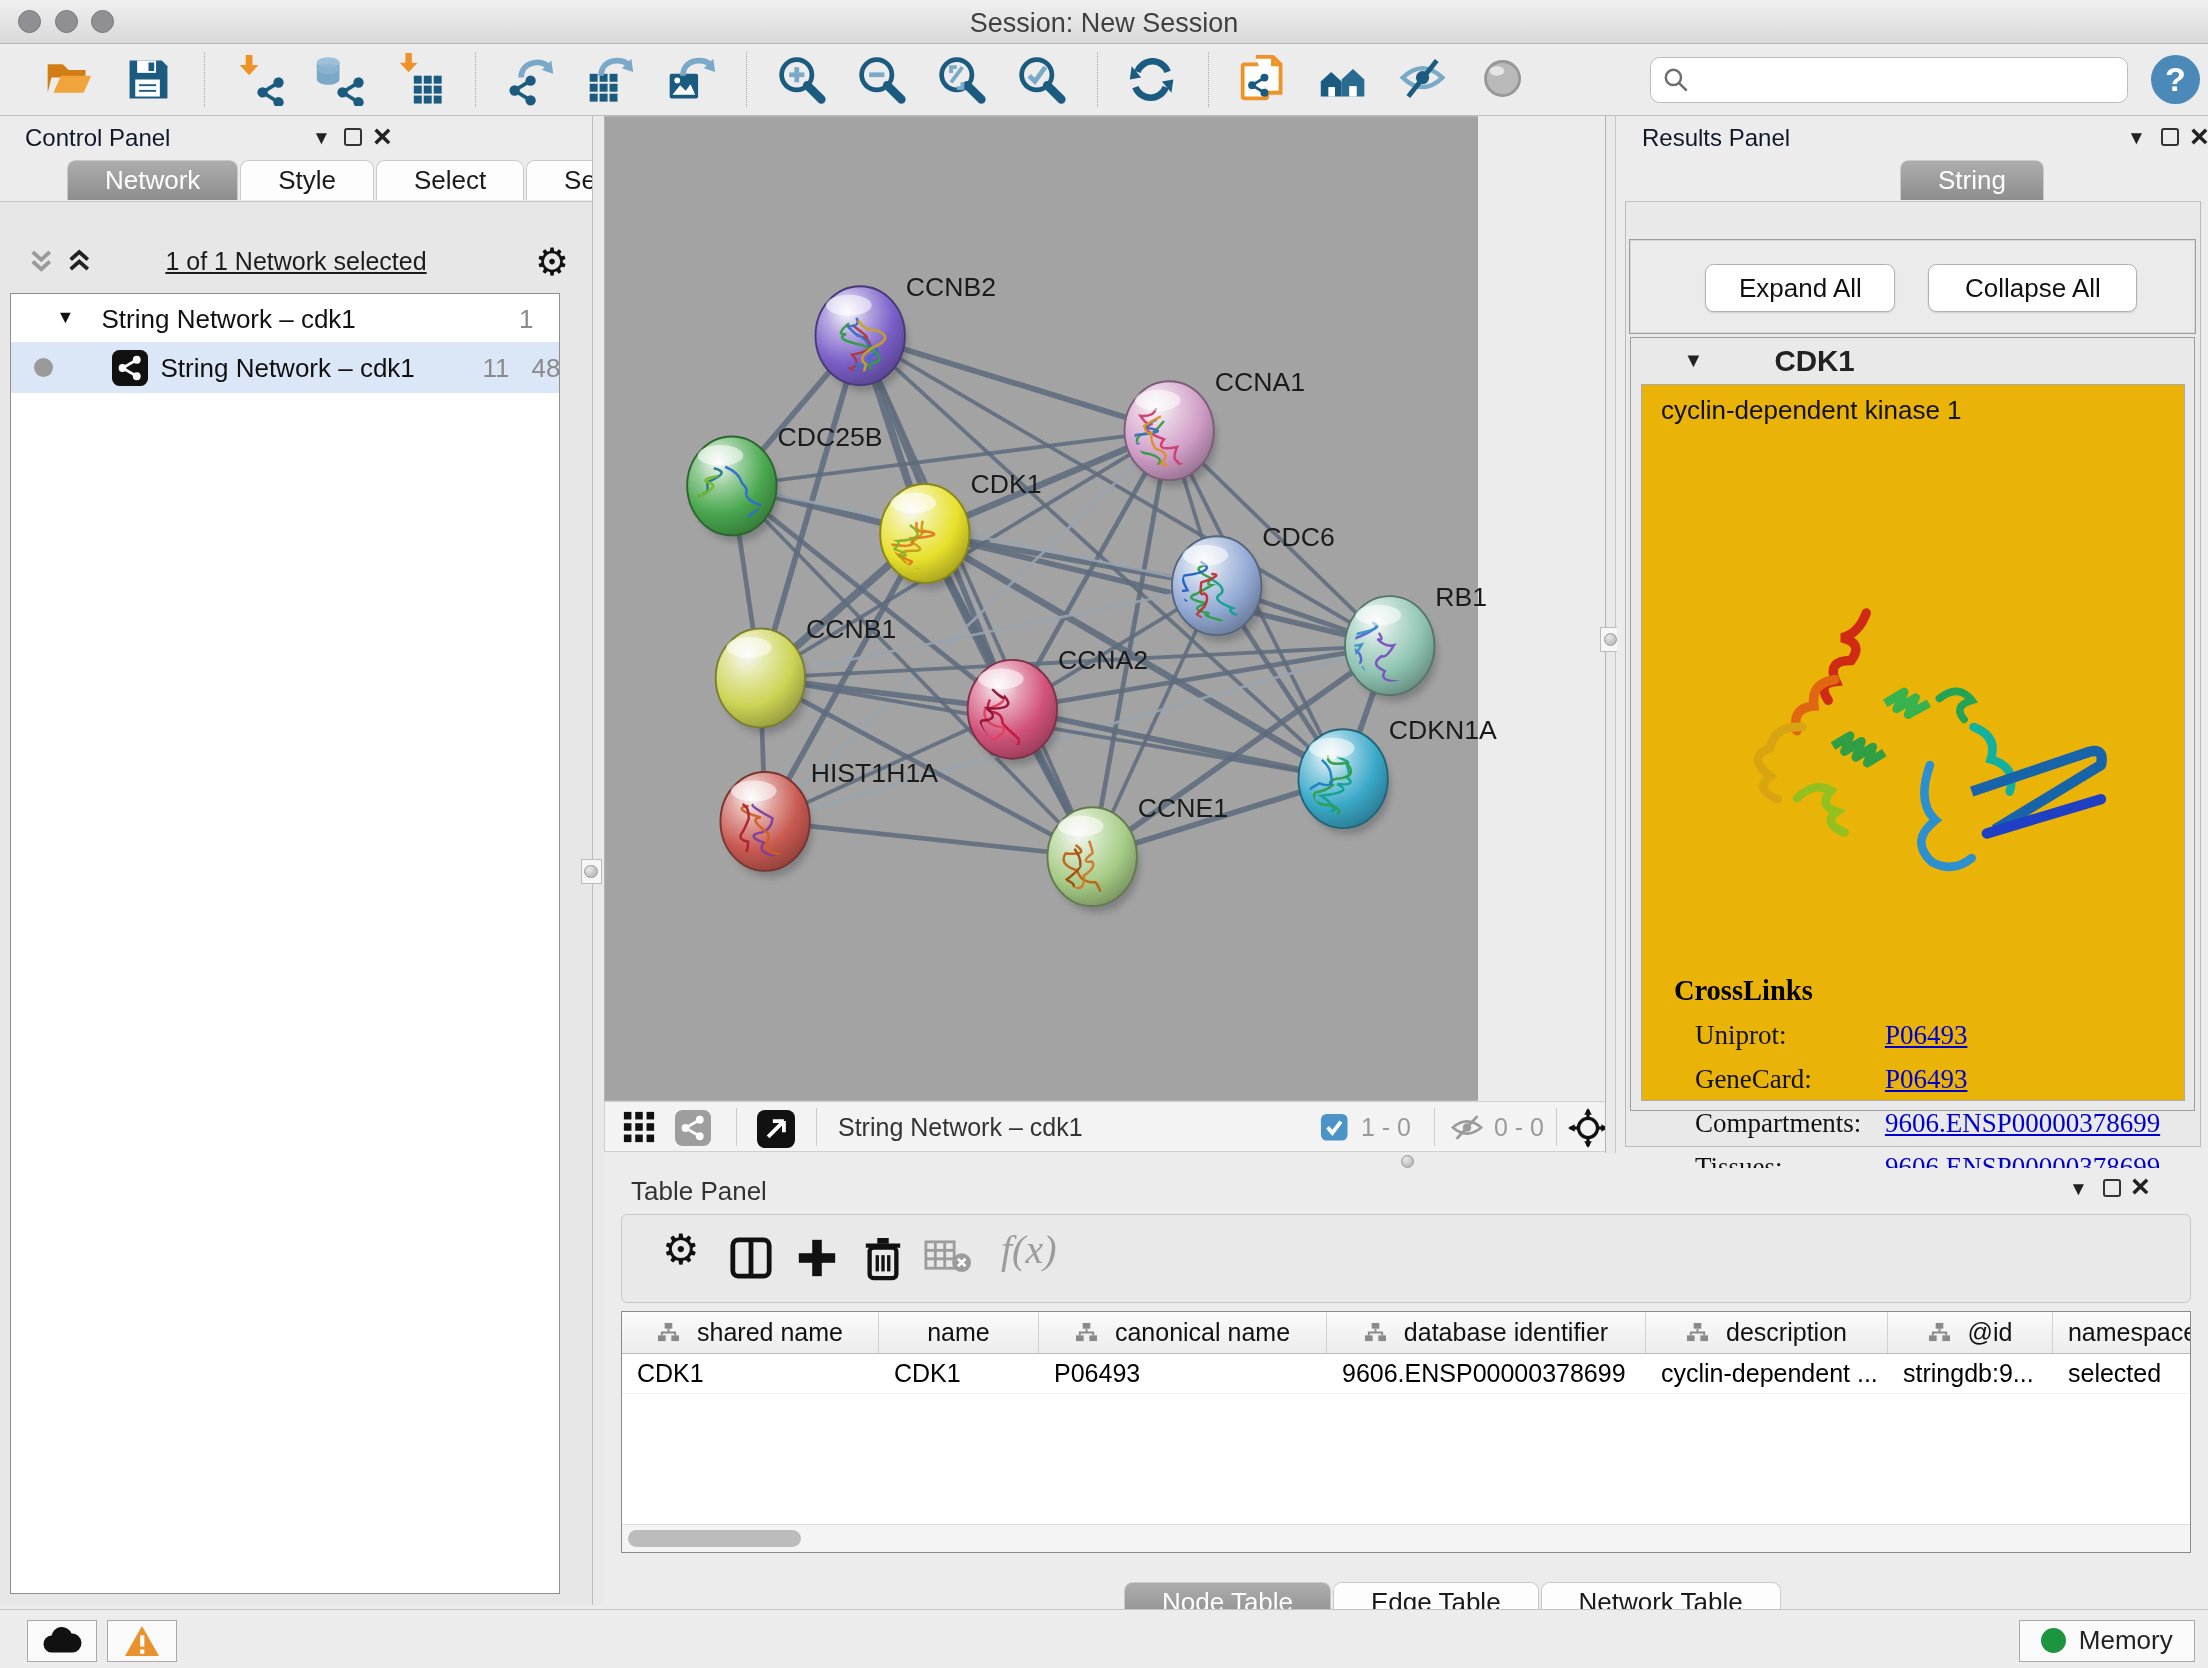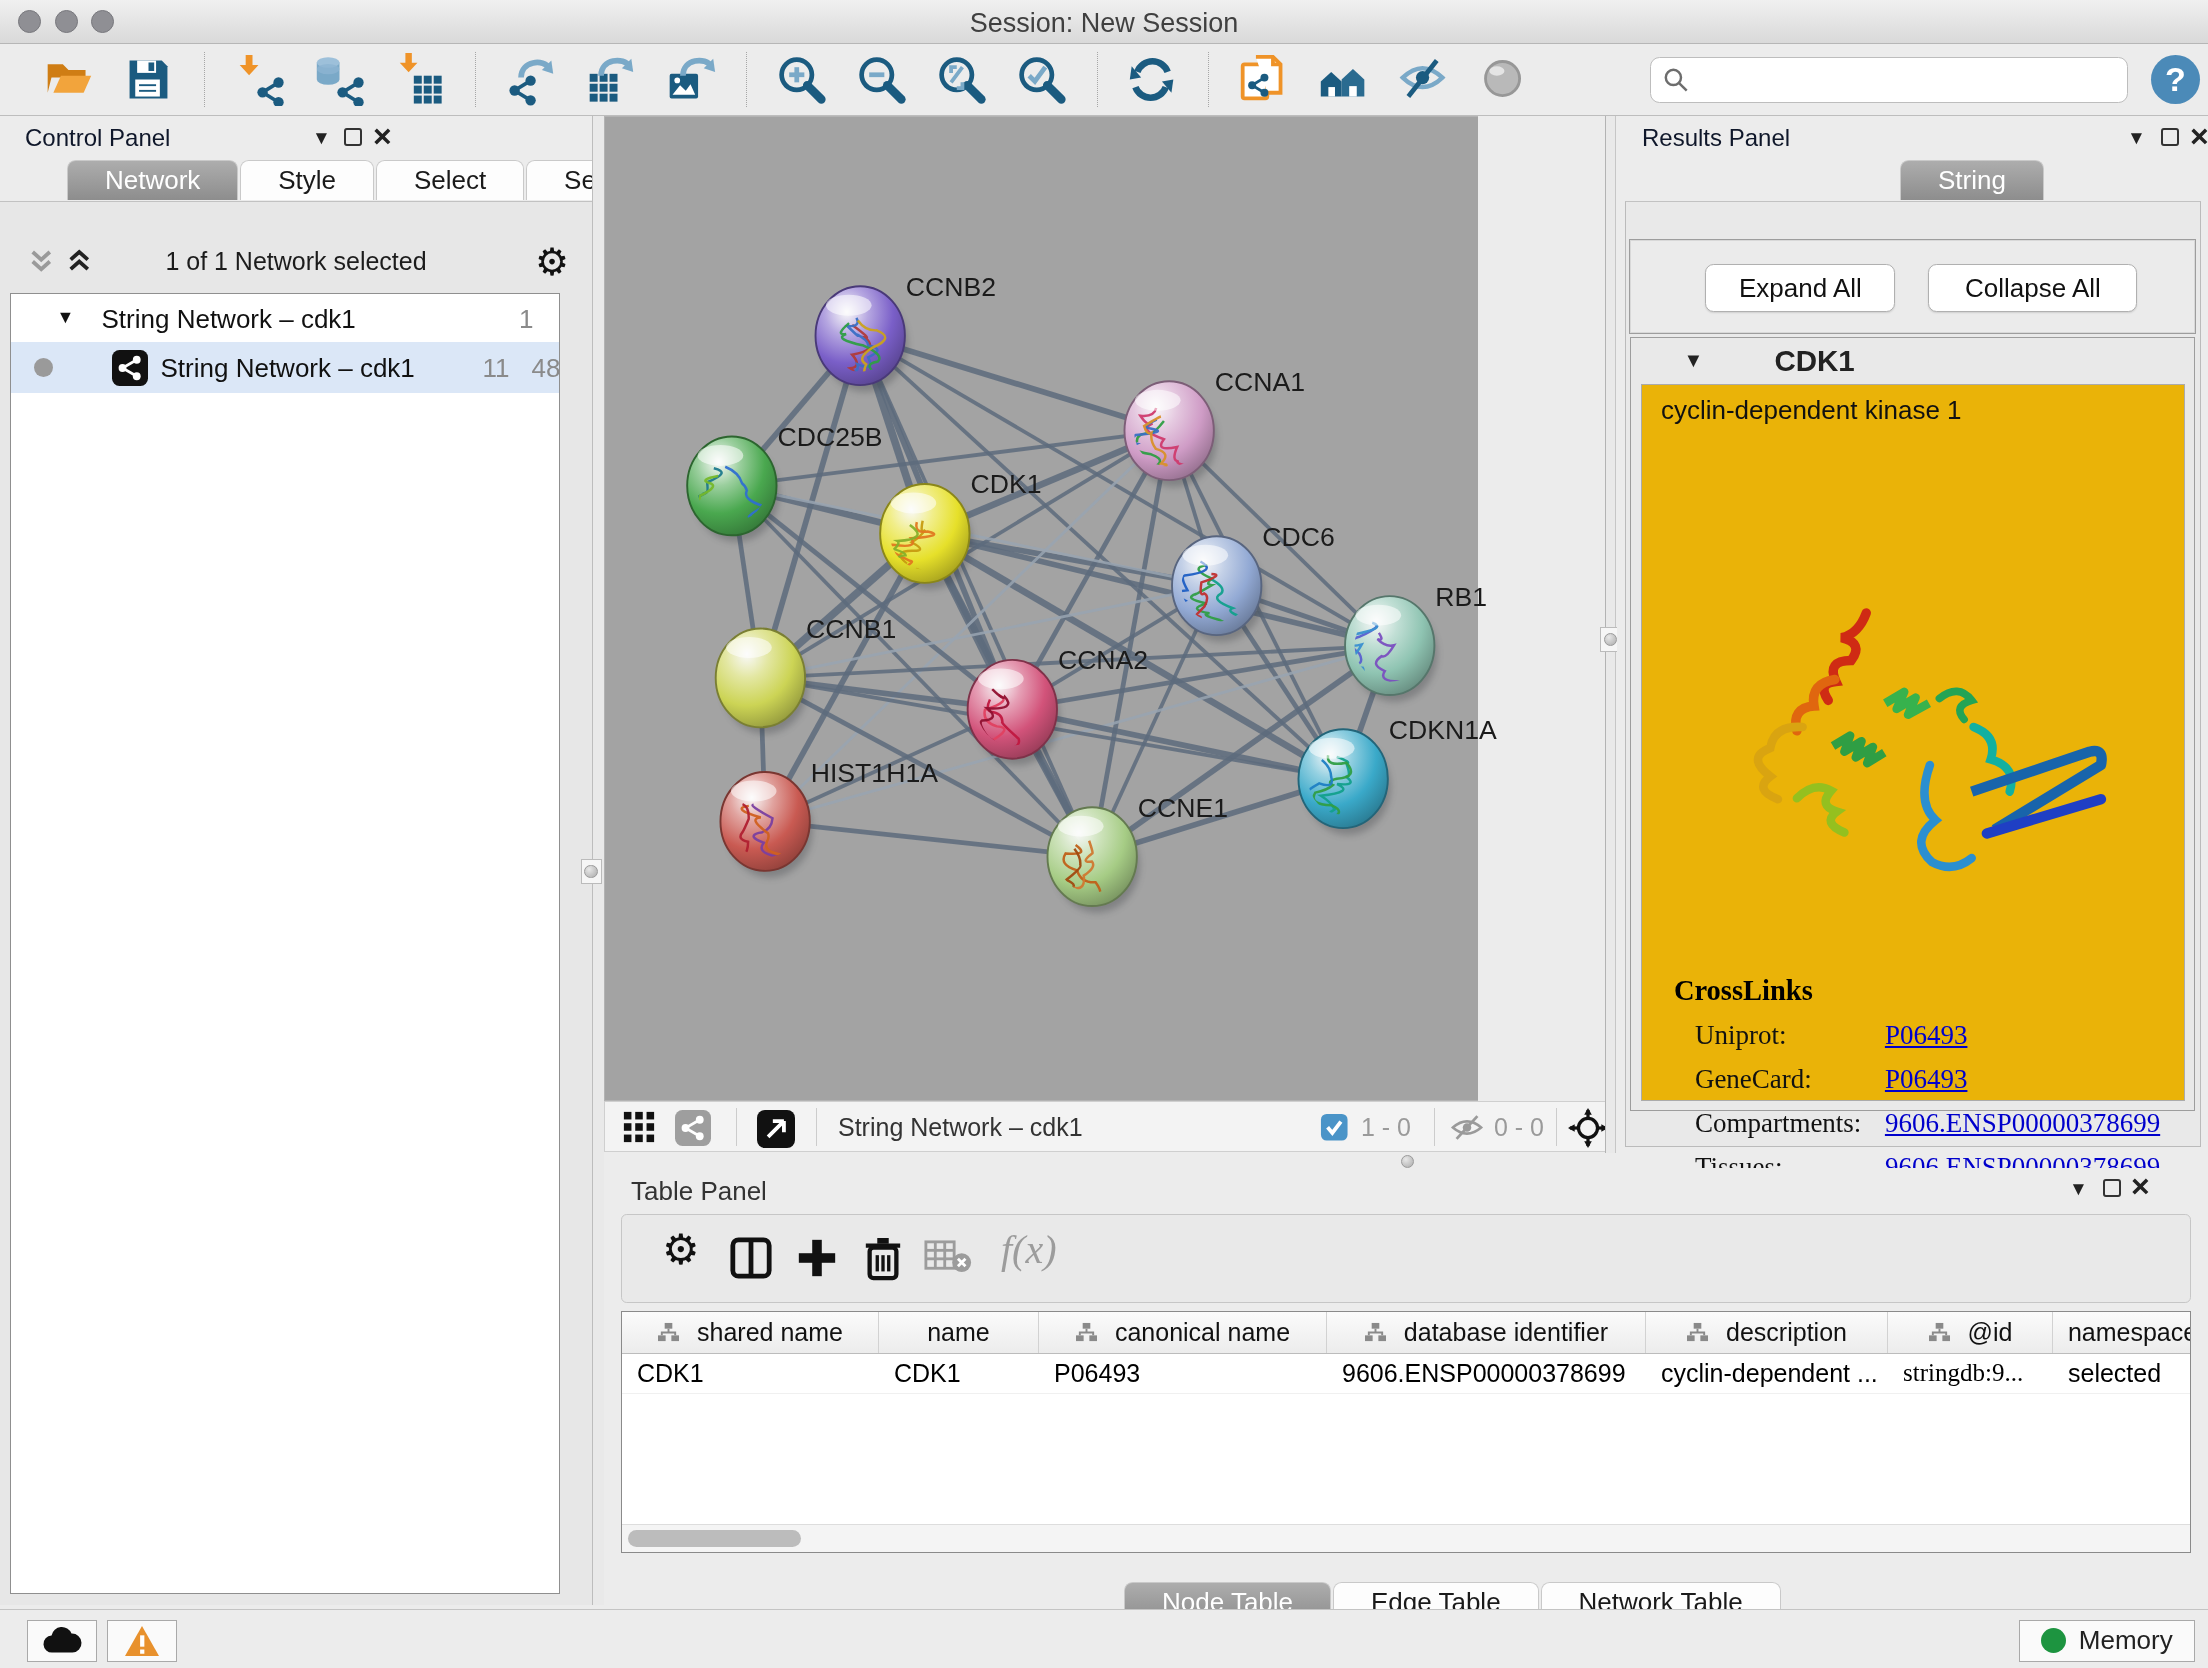--- a/index.html
+++ b/index.html
@@ -36,21 +36,21 @@
   .ph-float { position:absolute; top:12.4px; width:18px; height:18px; border:2.9px solid #333; border-radius:2.9px; }
   .ph-close { position:absolute; top:1.9px; font-size:32px; font-weight:bold; color:#222; }
   .tabs-row { position:absolute; left:0; right:0; display:flex; }
   .tab { height:40px; line-height:38px; padding:0 37px; font-size:26px; background:#fdfdfd;
     border:1px solid #c9c9c9; border-bottom:none; border-radius:8.6px 8.6px 0 0; margin-right:1.9px; color:#1a1a1a; }
   .tab.active { background:linear-gradient(#adadad,#8d8d8d); color:#fff; }
   #cp-tabs { left:67px; top:44px; }
   #cp-content { position:absolute; left:0; top:85px; right:0; bottom:0;
     background:#e7e7e7; border-top:1px solid #c2c2c2; }
   #gear-row { position:absolute; left:0; right:0; top:36px; height:46px; }
-  #gear-row .status { position:absolute; left:0; right:0; text-align:center; top:8.6px; font-size:25px; color:#1c1c1c; }
+  #gear-row .status { position:absolute; left:0; right:0; text-align:center; top:8.6px; font-size:25px; color:#1c1c1c;text-decoration:underline; }
   #chev-down { position:absolute; left:27px; top:9.5px; }
   #chev-up { position:absolute; left:65px; top:9.5px; }
   #cp-gear { position:absolute; right:23px; top:1.9px; font-size:38px; color:#111; }
   #network-tree { position:absolute; left:9.5px; top:91px; width:550px; bottom:11.4px;
     background:#fff; border:1.9px solid #8f8f8f; }
   .tree-row { position:relative; height:48px; font-size:26px; }
   .tree-row .caret { position:absolute; left:46px; top:13.3px; font-size:18px; color:#111; }
   .tree-row .lbl { position:absolute; left:91px; top:9.5px; color:#111; }
   .tree-row .cnt { position:absolute; right:25px; top:9.5px; color:#8a8a8a; }
   #tree-child { background:#dbe7f7; height:51px; }
@@ -907,21 +907,21 @@
           </svg>
           <span>namespace</span>
         </div>
       </div>
     <div id="trow">
         <div class="td" style="width: 257px;">CDK1</div>
         <div class="td" style="width: 160px;">CDK1</div>
         <div class="td" style="width: 288px;">P06493</div>
         <div class="td" style="width: 319px;">9606.ENSP00000378699</div>
         <div class="td" style="width: 242px;">cyclin-dependent ...</div>
-        <div class="td" style="width: 165px; font-family: Liberation Serif, serif;">stringdb:9...</div>
+        <div class="td" style="width: 165px;">stringdb:9...</div>
         <div class="td" style="width: 143px;">selected</div>
       </div>
     <div id="tp-scroll">
       <div id="tp-thumb"></div>
     </div>
   </div>
 
   <div id="table-tabs" class="tabs-row">
       <div class="tab active">Node Table</div>
       <div class="tab">Edge Table</div>

